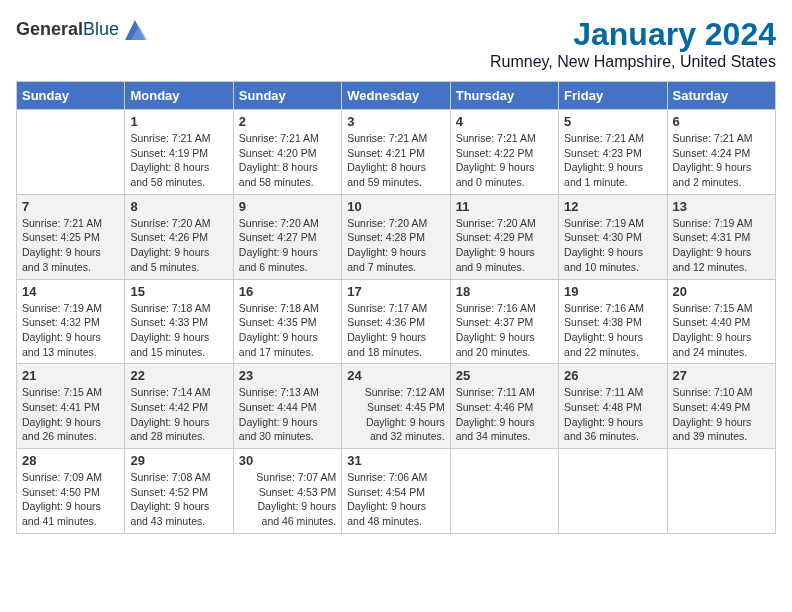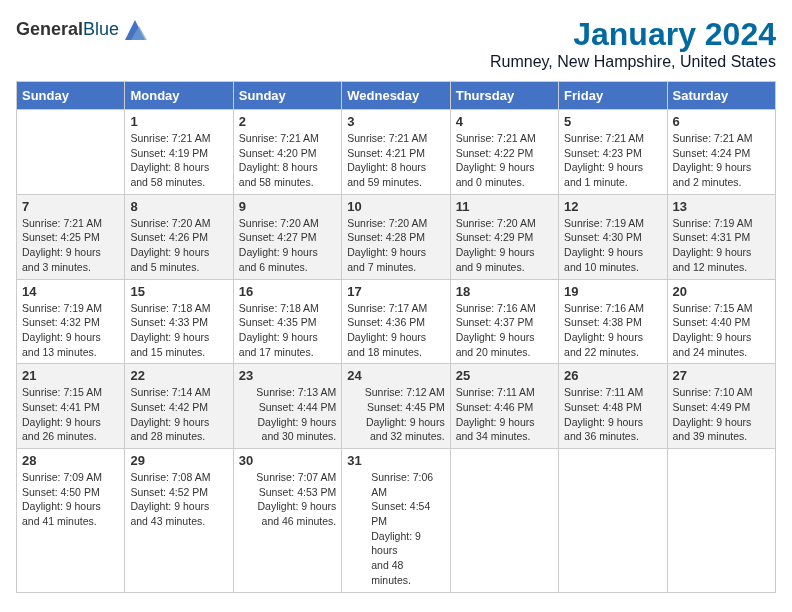--- a/index.html
+++ b/index.html
@@ -283,21 +283,21 @@
         </td>
         <td>
           <div class="day-number">22</div>
           <div class="day-info" style="white-space: pre-line;">Sunrise: 7:14 AM
 Sunset: 4:42 PM
 Daylight: 9 hours
 and 28 minutes.</div>
         </td>
         <td>
           <div class="day-number">23</div>
-          <div class="day-info" style="white-space: pre-line; text-align: right;">Sunrise: 7:13 AM
+          <div class="day-info" style="white-space: pre-line;">Sunrise: 7:13 AM
 Sunset: 4:44 PM
 Daylight: 9 hours
 and 30 minutes.</div>
         </td>
         <td>
           <div class="day-number">24</div>
           <div class="day-info" style="white-space: pre-line; text-align: right;">Sunrise: 7:12 AM
 Sunset: 4:45 PM
 Daylight: 9 hours
 and 32 minutes.</div>
@@ -341,21 +341,21 @@
         </td>
         <td>
           <div class="day-number">30</div>
           <div class="day-info" style="white-space: pre-line; text-align: right;">Sunrise: 7:07 AM
 Sunset: 4:53 PM
 Daylight: 9 hours
 and 46 minutes.</div>
         </td>
         <td>
           <div class="day-number">31</div>
-          <div class="day-info" style="white-space: pre-line; margin-left: 24px;">Sunrise: 7:06 AM
+          <div class="day-info" style="white-space: pre-line;">Sunrise: 7:06 AM
 Sunset: 4:54 PM
 Daylight: 9 hours
 and 48 minutes.</div>
         </td>
         <td class="empty-cell"></td>
         <td class="empty-cell"></td>
         <td class="empty-cell"></td>
       </tr>
     </tbody>
 </table>

